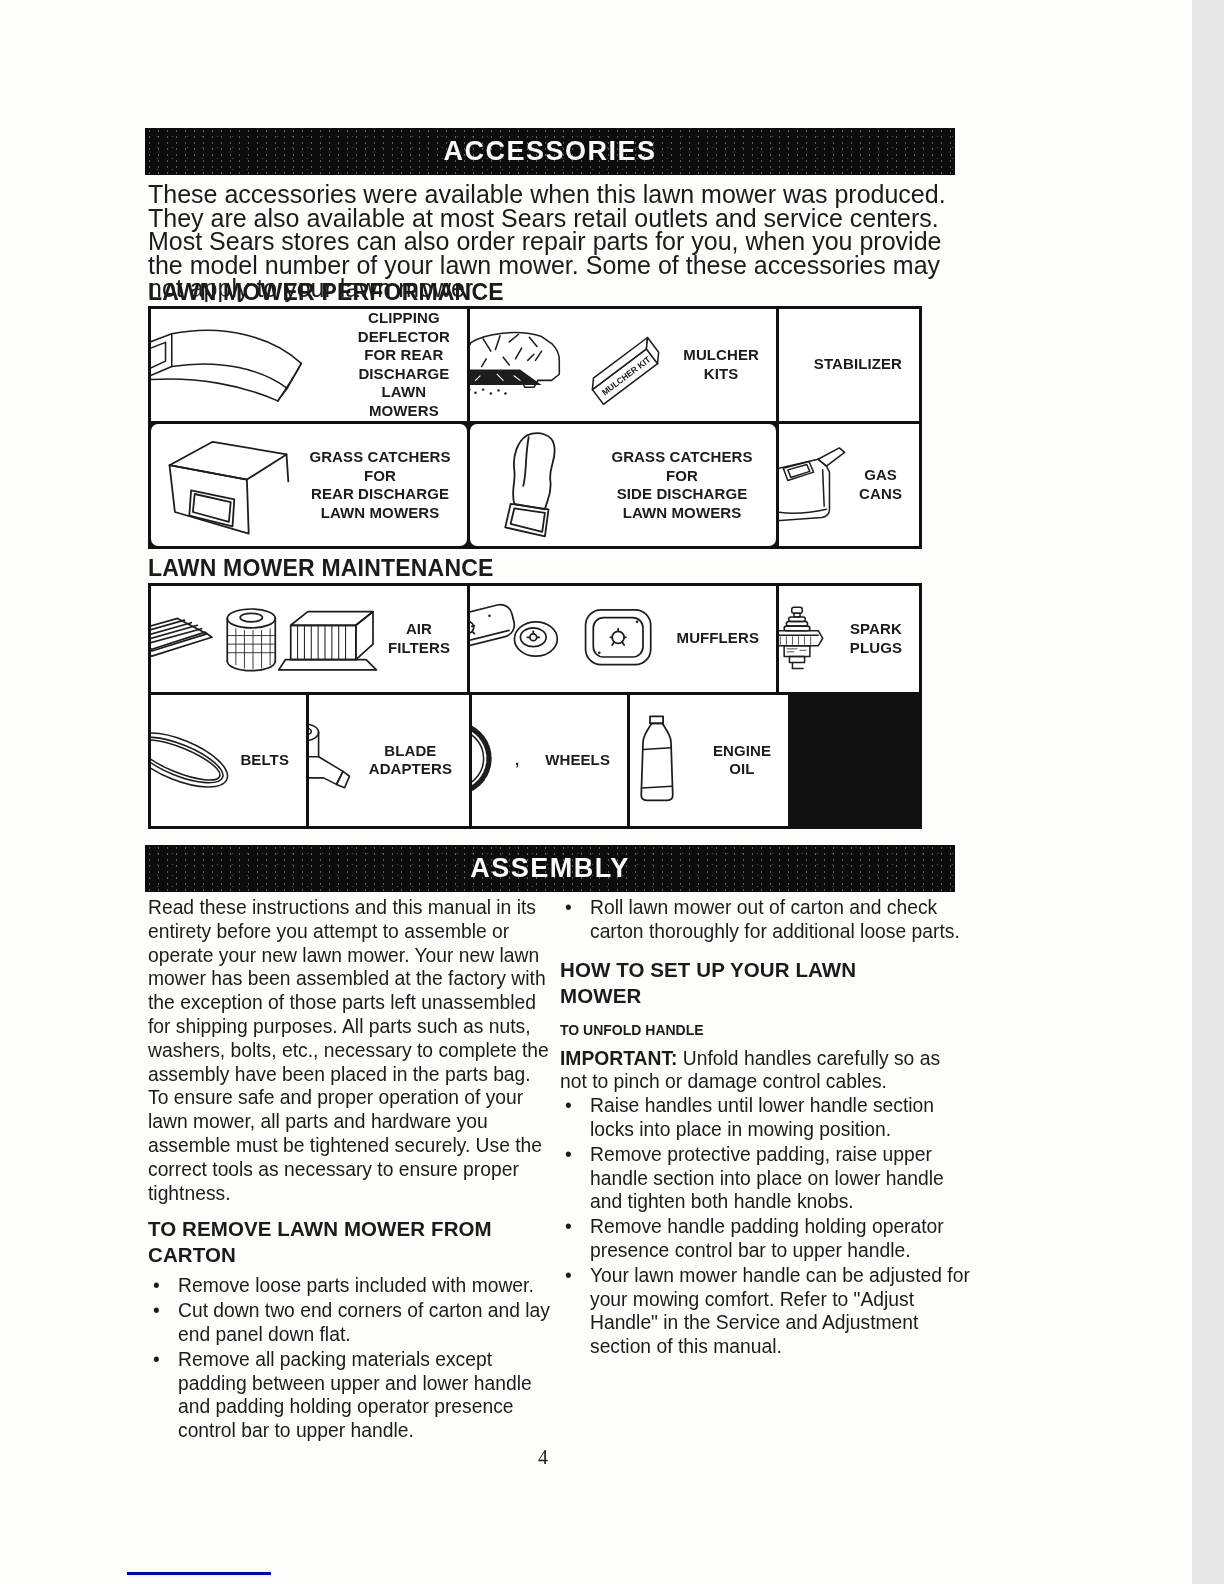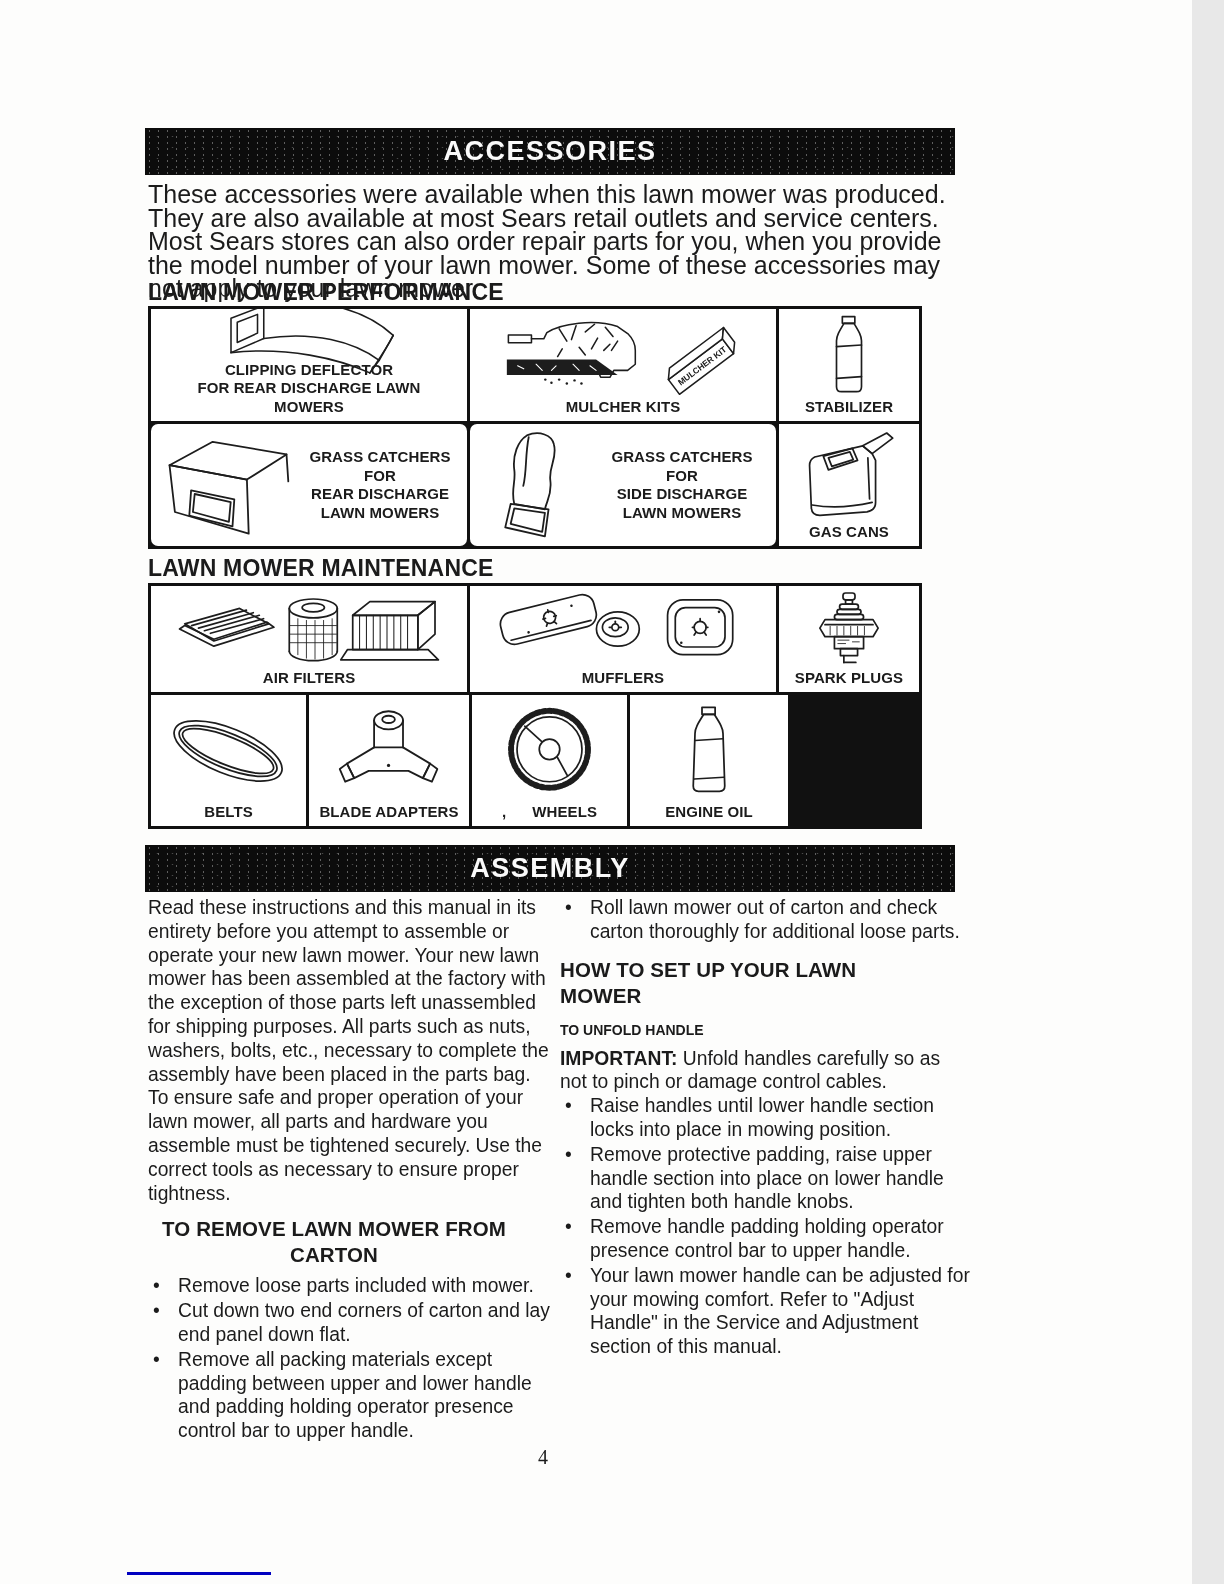--- a/index.html
+++ b/index.html
@@ -31,40 +31,40 @@
 
   
   .tbl{position:absolute; left:148px; background:#111; padding:3px; box-sizing:border-box;}
   #perf-tbl{top:306px; width:774px; display:grid; gap:3px;
             grid-template-columns:316px 306px 140px; grid-template-rows:112px 122px;}
   #maint-tbl{top:583px; width:774px; display:flex; flex-direction:column; gap:3px;}
   .mrow{display:grid; gap:3px;}
   #maint-r1{grid-template-columns:316px 306px 140px; height:106px;}
   #maint-r2{grid-template-columns:155px 160px 155px 158px 128px; height:131px;}
 
-  .cell{background:#fff; position:relative; display:flex; flex-direction:column;
-        align-items:center; justify-content:flex-end; padding:4px 10px 5px; overflow:hidden;}
+  .cell{background:#fff; position:relative; display:flex; flex-direction:row;
+        align-items:center; justify-content:flex-end; padding:4px 17px 5px; overflow:hidden;}
   .cell .art{flex:1 1 auto; display:flex; align-items:center; justify-content:center; width:100%; min-height:0;}
   .cell-h{flex-direction:row; align-items:center; justify-content:flex-start; padding:4px 6px;border-radius:7px;}
   .cell-h .art{flex:0 0 auto; width:auto; height:100%;}
   .cell-h .txt{flex:1 1 auto; text-align:center;}
   .lbl{font-weight:bold; font-size:15px; line-height:18.5px; text-align:center; letter-spacing:.1px;}
   .comma{font-weight:bold; font-size:15px; margin-right:26px;}
   svg.ink{stroke:#1d1d1d; fill:none; stroke-width:2; stroke-linejoin:round; stroke-linecap:round;}
   svg.ink .f{fill:#1d1d1d; stroke:none;}
   svg.ink .w{fill:#fff;}
   svg.ink text{stroke:none; fill:#161616; font-weight:bold;}
 
   
   .col{position:absolute; top:896px; font-size:19.3px; line-height:23.8px;}
   #col-left{left:148px; width:404px;}
   #col-right{left:560px; width:410px;}
   .col p{margin:0;}
   .col h3{margin:11px 0 6px; font-size:20.5px; line-height:26px; letter-spacing:.1px;}
-  #remove-heading{max-width:372px;text-align:center;}
+  #remove-heading{max-width:372px;}
   #setup-heading{max-width:336px; margin-top:13px;}
   .col h4{margin:9px 0 4px; font-size:14px; line-height:25px;}
   .imp{margin:0 0 7px;}
   .li{display:flex; margin:0 0 1px;}
   .li .b{flex:0 0 30px; padding-left:5px; box-sizing:border-box;}
   .li .t{flex:1 1 auto;}
   #col-right .li.first{margin-bottom:2px;}
 
   #page-number{position:absolute; left:520px; top:1446px; width:46px; text-align:center;
                font-size:20px; font-family:"Liberation Serif", serif;}

